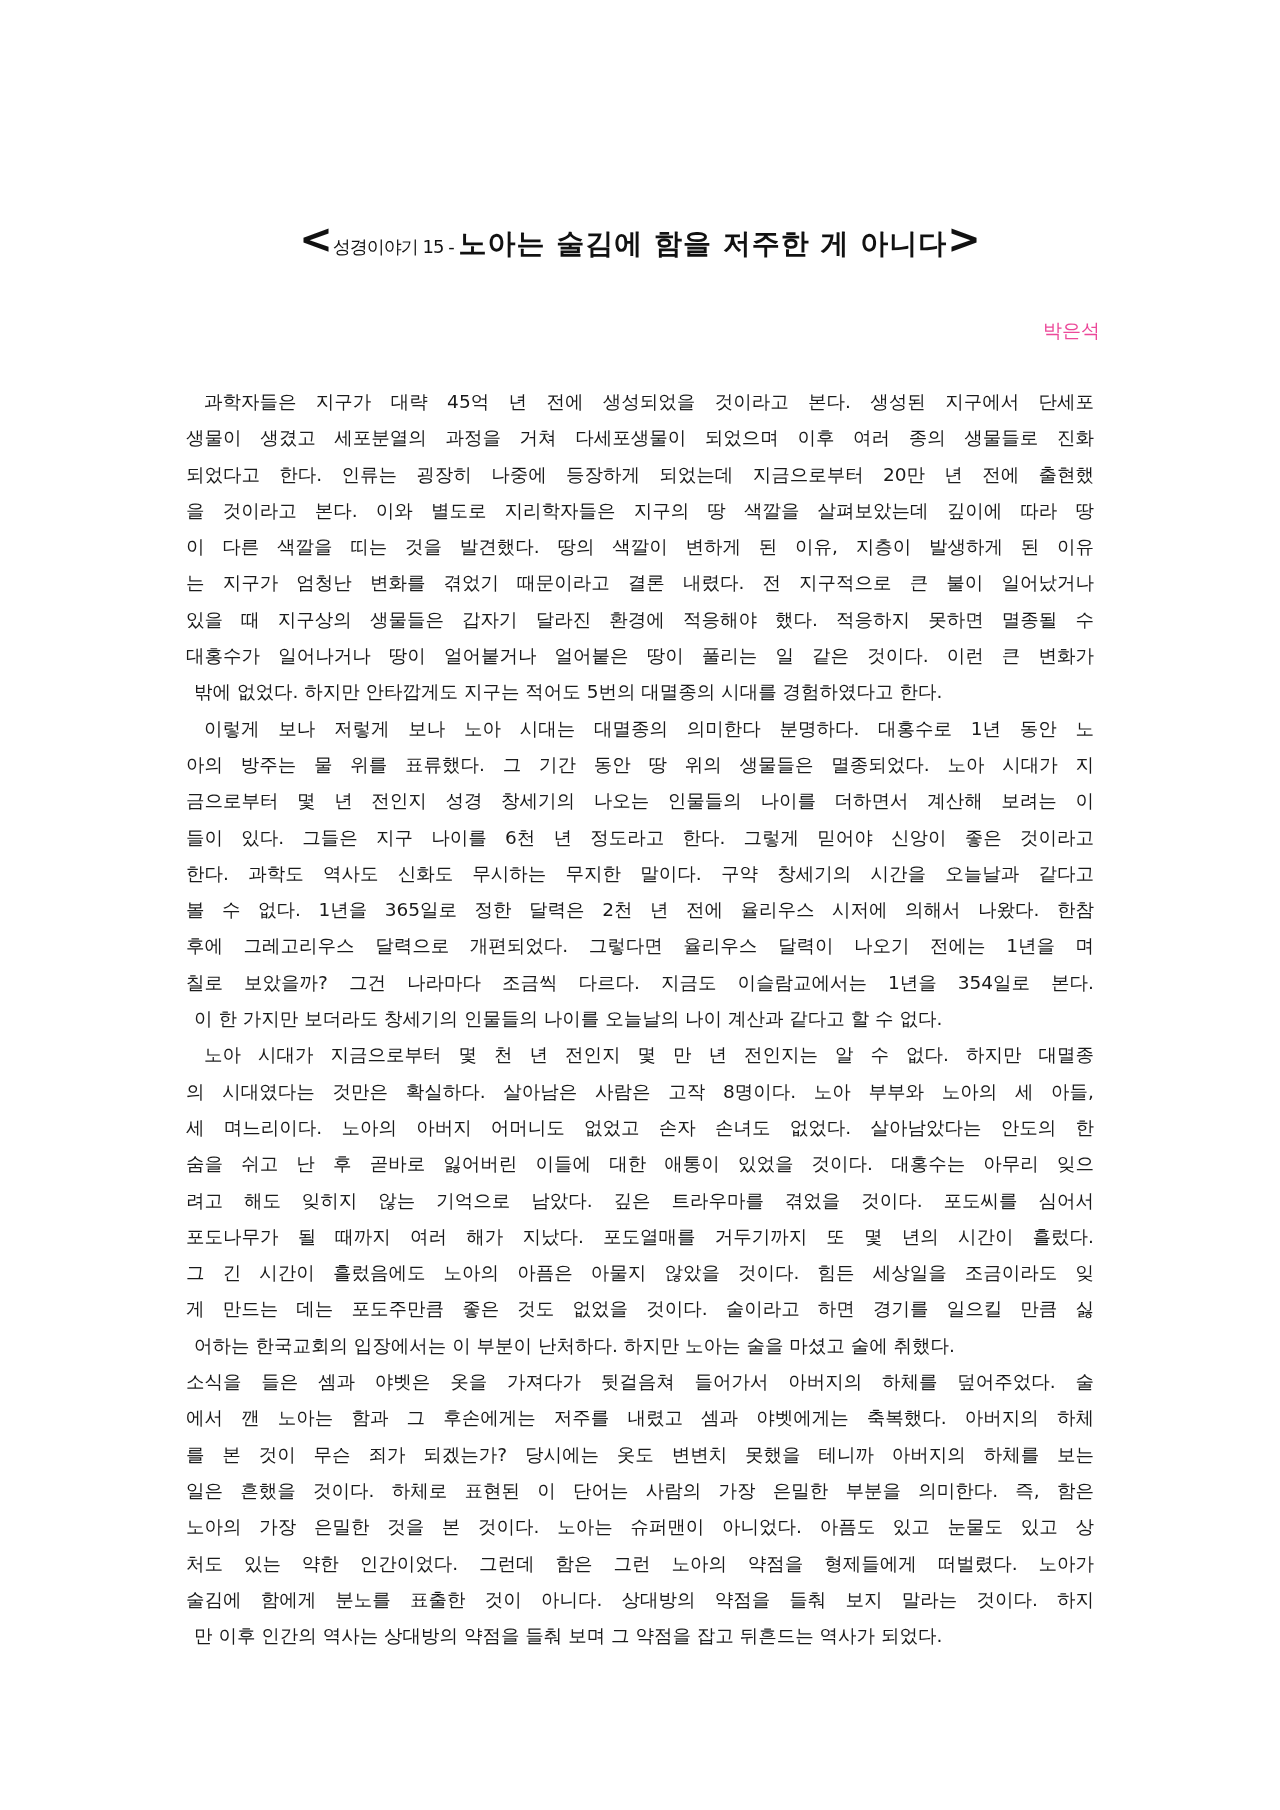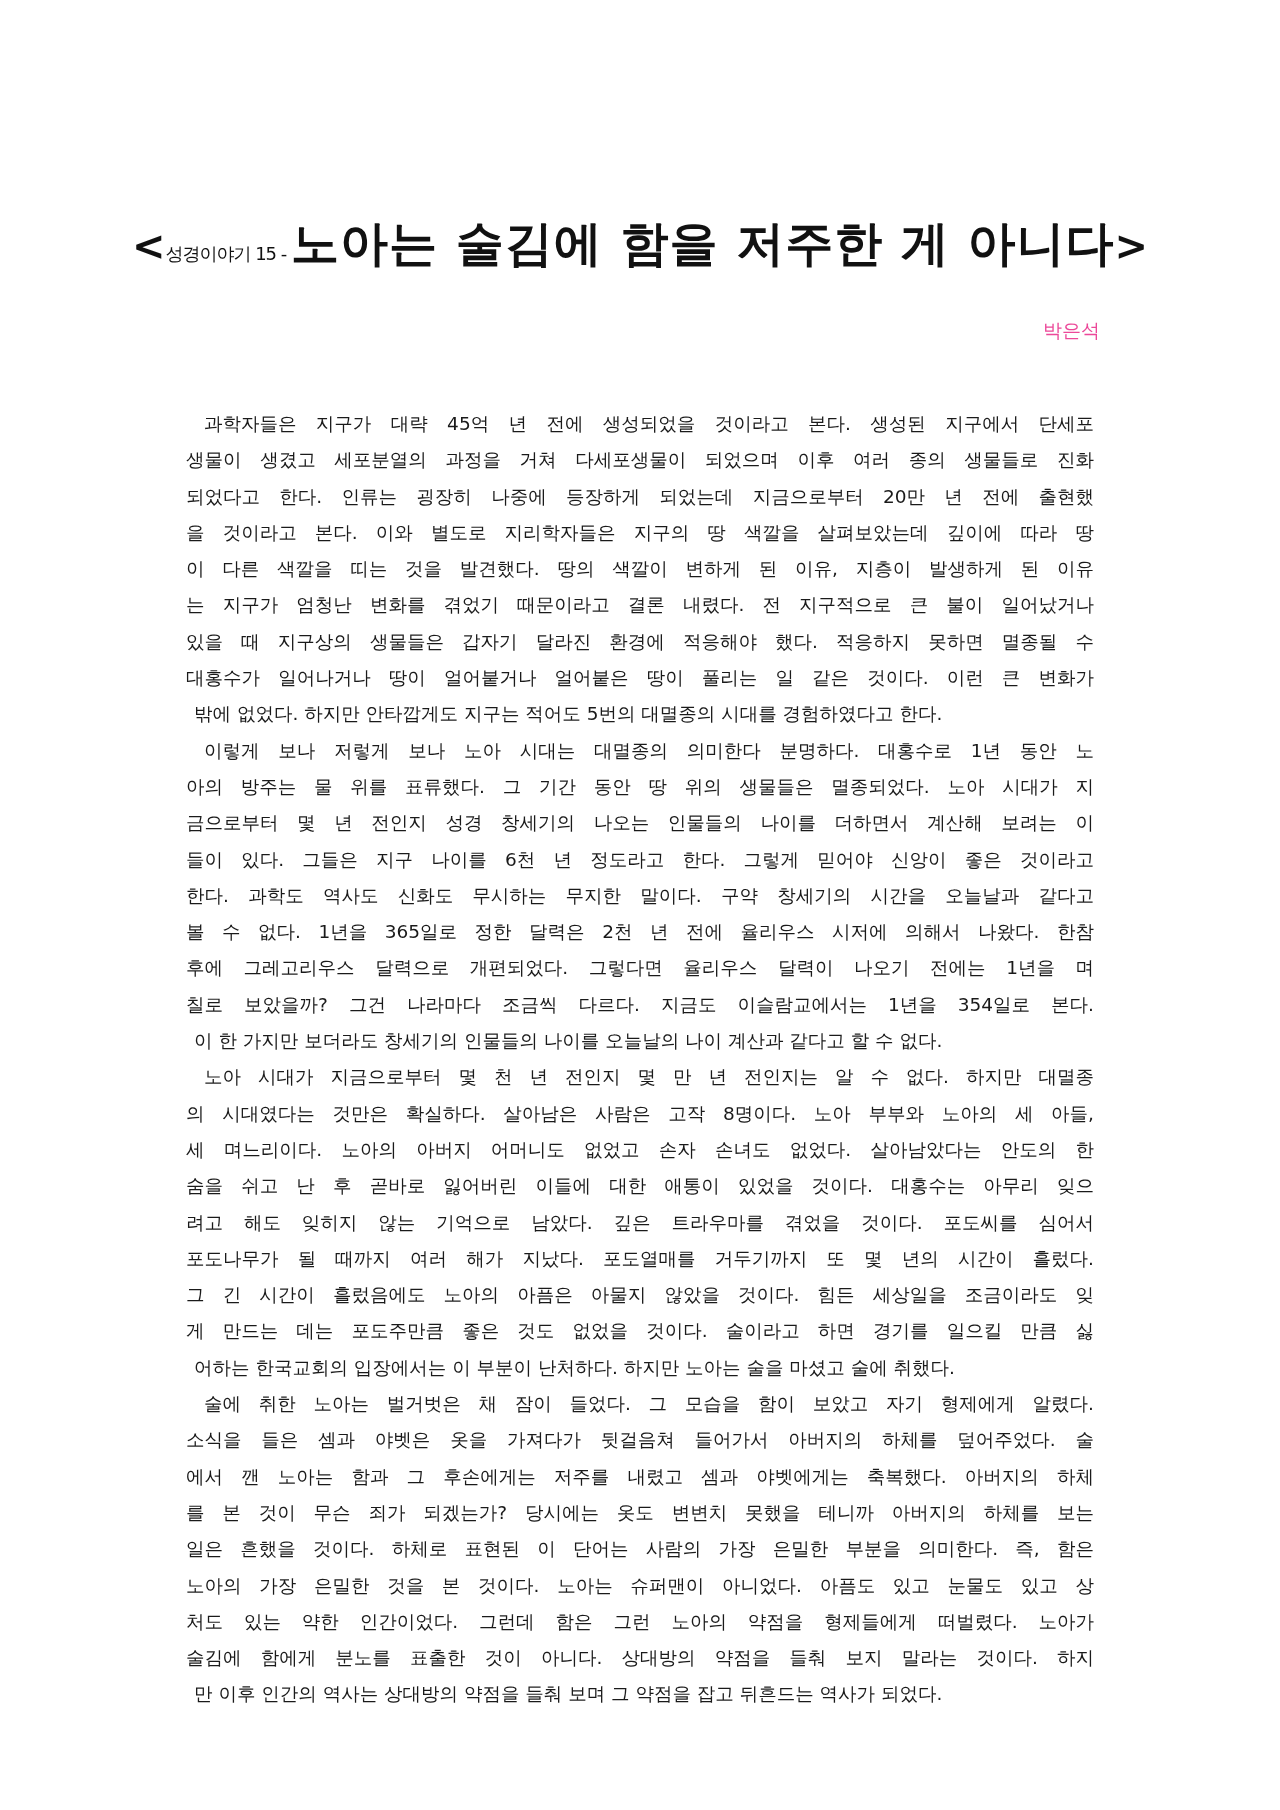--- a/index.html
+++ b/index.html
@@ -37,35 +37,35 @@
       font-weight: bold;
       vertical-align: baseline;
     }
     .title .series {
       font-size: 18px;
       font-weight: normal;
       vertical-align: baseline;
       letter-spacing: -1px;
     }
     .title .main {
-      font-size: 48px;
+      font-size: 28px;
       font-weight: bold;
       letter-spacing: 1px;
       vertical-align: baseline;
     }
     .author {
       position: absolute;
       top: 318px;
       right: 180px;
       font-size: 19px;
       color: #ec4899;
     }
     .body-text {
       position: absolute;
-      top: 406px;
+      top: 384px;
       left: 186px;
       width: 908px;
     }
     .line {
       height: 36.3px;
       line-height: 36.3px;
       font-size: 18.5px;
       white-space: nowrap;
       text-align: justify;
       text-align-last: justify;
@@ -122,21 +122,20 @@
       <div class="line">세 며느리이다. 노아의 아버지 어머니도 없었고 손자 손녀도 없었다. 살아남았다는 안도의 한</div>
       <div class="line">숨을 쉬고 난 후 곧바로 잃어버린 이들에 대한 애통이 있었을 것이다. 대홍수는 아무리 잊으</div>
       <div class="line">려고 해도 잊히지 않는 기억으로 남았다. 깊은 트라우마를 겪었을 것이다. 포도씨를 심어서</div>
       <div class="line">포도나무가 될 때까지 여러 해가 지났다. 포도열매를 거두기까지 또 몇 년의 시간이 흘렀다.</div>
       <div class="line">그 긴 시간이 흘렀음에도 노아의 아픔은 아물지 않았을 것이다. 힘든 세상일을 조금이라도 잊</div>
       <div class="line">게 만드는 데는 포도주만큼 좋은 것도 없었을 것이다. 술이라고 하면 경기를 일으킬 만큼 싫</div>
       <div class="line last">어하는 한국교회의 입장에서는 이 부분이 난처하다. 하지만 노아는 술을 마셨고 술에 취했다.</div>
     </div>
 
     <div>
-      <div class="line indent">술에 취한 노아는 벌거벗은 채 잠이 들었다. 그 모습을 함이 보았고 자기 형제에게 알렸다.</div>
       <div class="line">소식을 들은 셈과 야벳은 옷을 가져다가 뒷걸음쳐 들어가서 아버지의 하체를 덮어주었다. 술</div>
       <div class="line">에서 깬 노아는 함과 그 후손에게는 저주를 내렸고 셈과 야벳에게는 축복했다. 아버지의 하체</div>
       <div class="line">를 본 것이 무슨 죄가 되겠는가? 당시에는 옷도 변변치 못했을 테니까 아버지의 하체를 보는</div>
       <div class="line">일은 흔했을 것이다. 하체로 표현된 이 단어는 사람의 가장 은밀한 부분을 의미한다. 즉, 함은</div>
       <div class="line">노아의 가장 은밀한 것을 본 것이다. 노아는 슈퍼맨이 아니었다. 아픔도 있고 눈물도 있고 상</div>
       <div class="line">처도 있는 약한 인간이었다. 그런데 함은 그런 노아의 약점을 형제들에게 떠벌렸다. 노아가</div>
       <div class="line">술김에 함에게 분노를 표출한 것이 아니다. 상대방의 약점을 들춰 보지 말라는 것이다. 하지</div>
       <div class="line last">만 이후 인간의 역사는 상대방의 약점을 들춰 보며 그 약점을 잡고 뒤흔드는 역사가 되었다.</div>
     </div>
 

